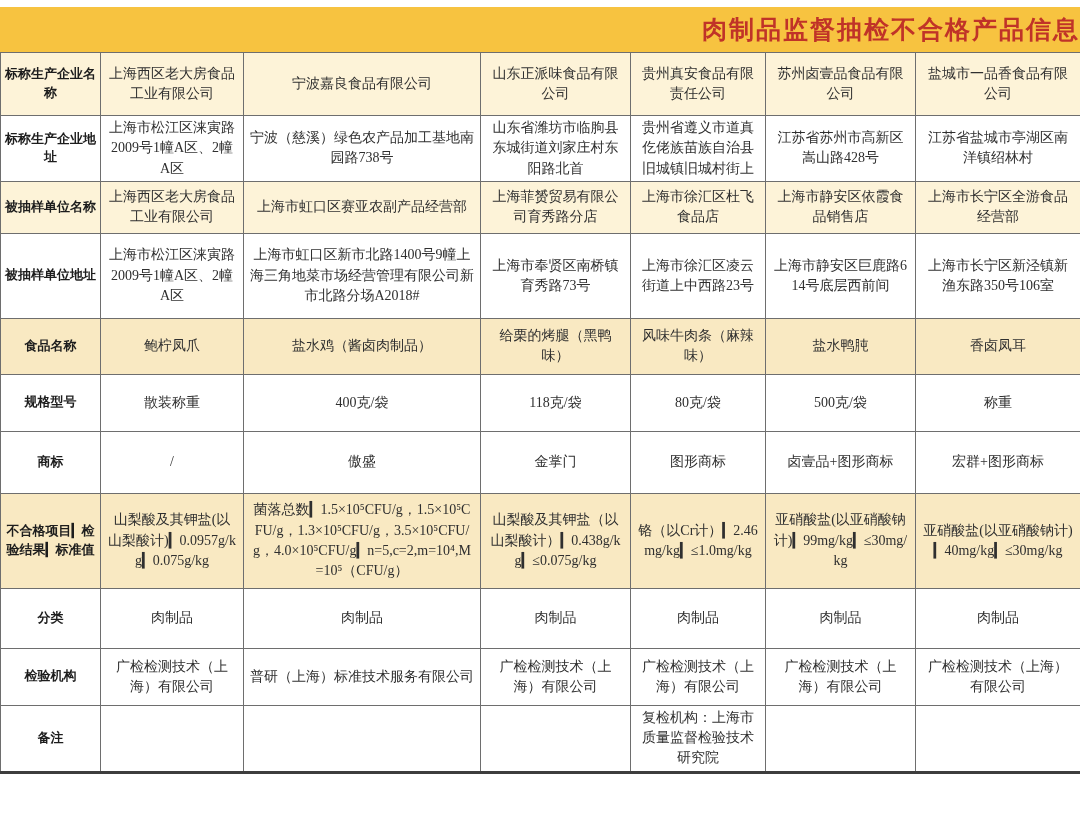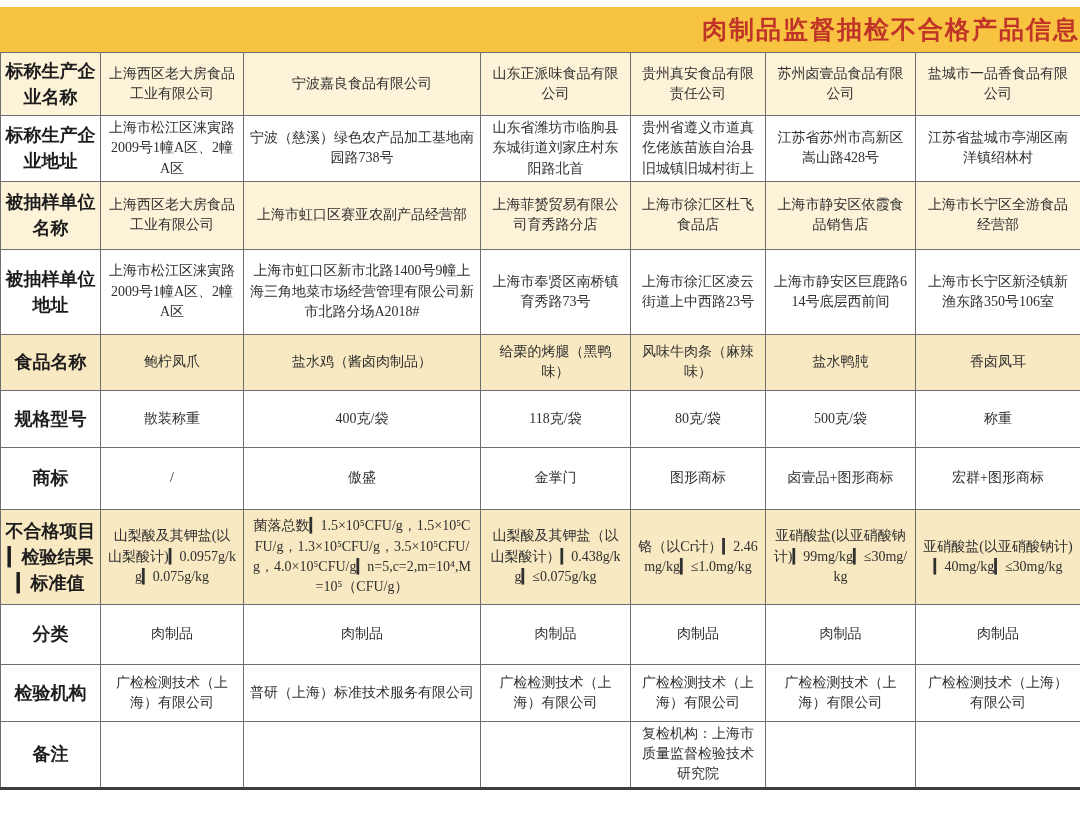--- a/index.html
+++ b/index.html
@@ -34,21 +34,21 @@
     border-bottom:3px solid #3d3d3d;
   }
   table.grid th,table.grid td{
     border:1px solid var(--border);
     text-align:center;vertical-align:middle;
     padding:2px 6px;
     font-size:14px;line-height:1.45;
     word-break:break-all;
   }
   table.grid th{
-    font-size:18px;font-weight:bold;color:#1d1d1d;
+    font-size:13px;font-weight:bold;color:#1d1d1d;
     padding:2px 4px;
   }
   tr.cream-light th,tr.cream-light td{background:var(--cream-light);}
   tr.cream-deep th,tr.cream-deep td{background:var(--cream-deep);}
   th.underline{}
 </style>
 </head>
 <body>
 
 <div class="page">
@@ -78,21 +78,21 @@
         </tr>
         <tr style="height: 65px;">
           <th>标称生产企业地址</th>
           <td>上海市松江区涞寅路2009号1幢A区、2幢A区</td>
           <td>宁波（慈溪）绿色农产品加工基地南园路738号</td>
           <td>山东省潍坊市临朐县东城街道刘家庄村东阳路北首</td>
           <td>贵州省遵义市道真仡佬族苗族自治县旧城镇旧城村街上</td>
           <td>江苏省苏州市高新区嵩山路428号</td>
           <td>江苏省盐城市亭湖区南洋镇绍林村</td>
         </tr>
-        <tr class="cream-light" style="height: 68px;">
+        <tr class="cream-light" style="height: 52px;">
           <th>被抽样单位名称</th>
           <td>上海西区老大房食品工业有限公司</td>
           <td>上海市虹口区赛亚农副产品经营部</td>
           <td>上海菲赟贸易有限公司育秀路分店</td>
           <td>上海市徐汇区杜飞食品店</td>
           <td>上海市静安区依霞食品销售店</td>
           <td>上海市长宁区全游食品经营部</td>
         </tr>
         <tr style="height: 85px;">
           <th>被抽样单位地址</th>

